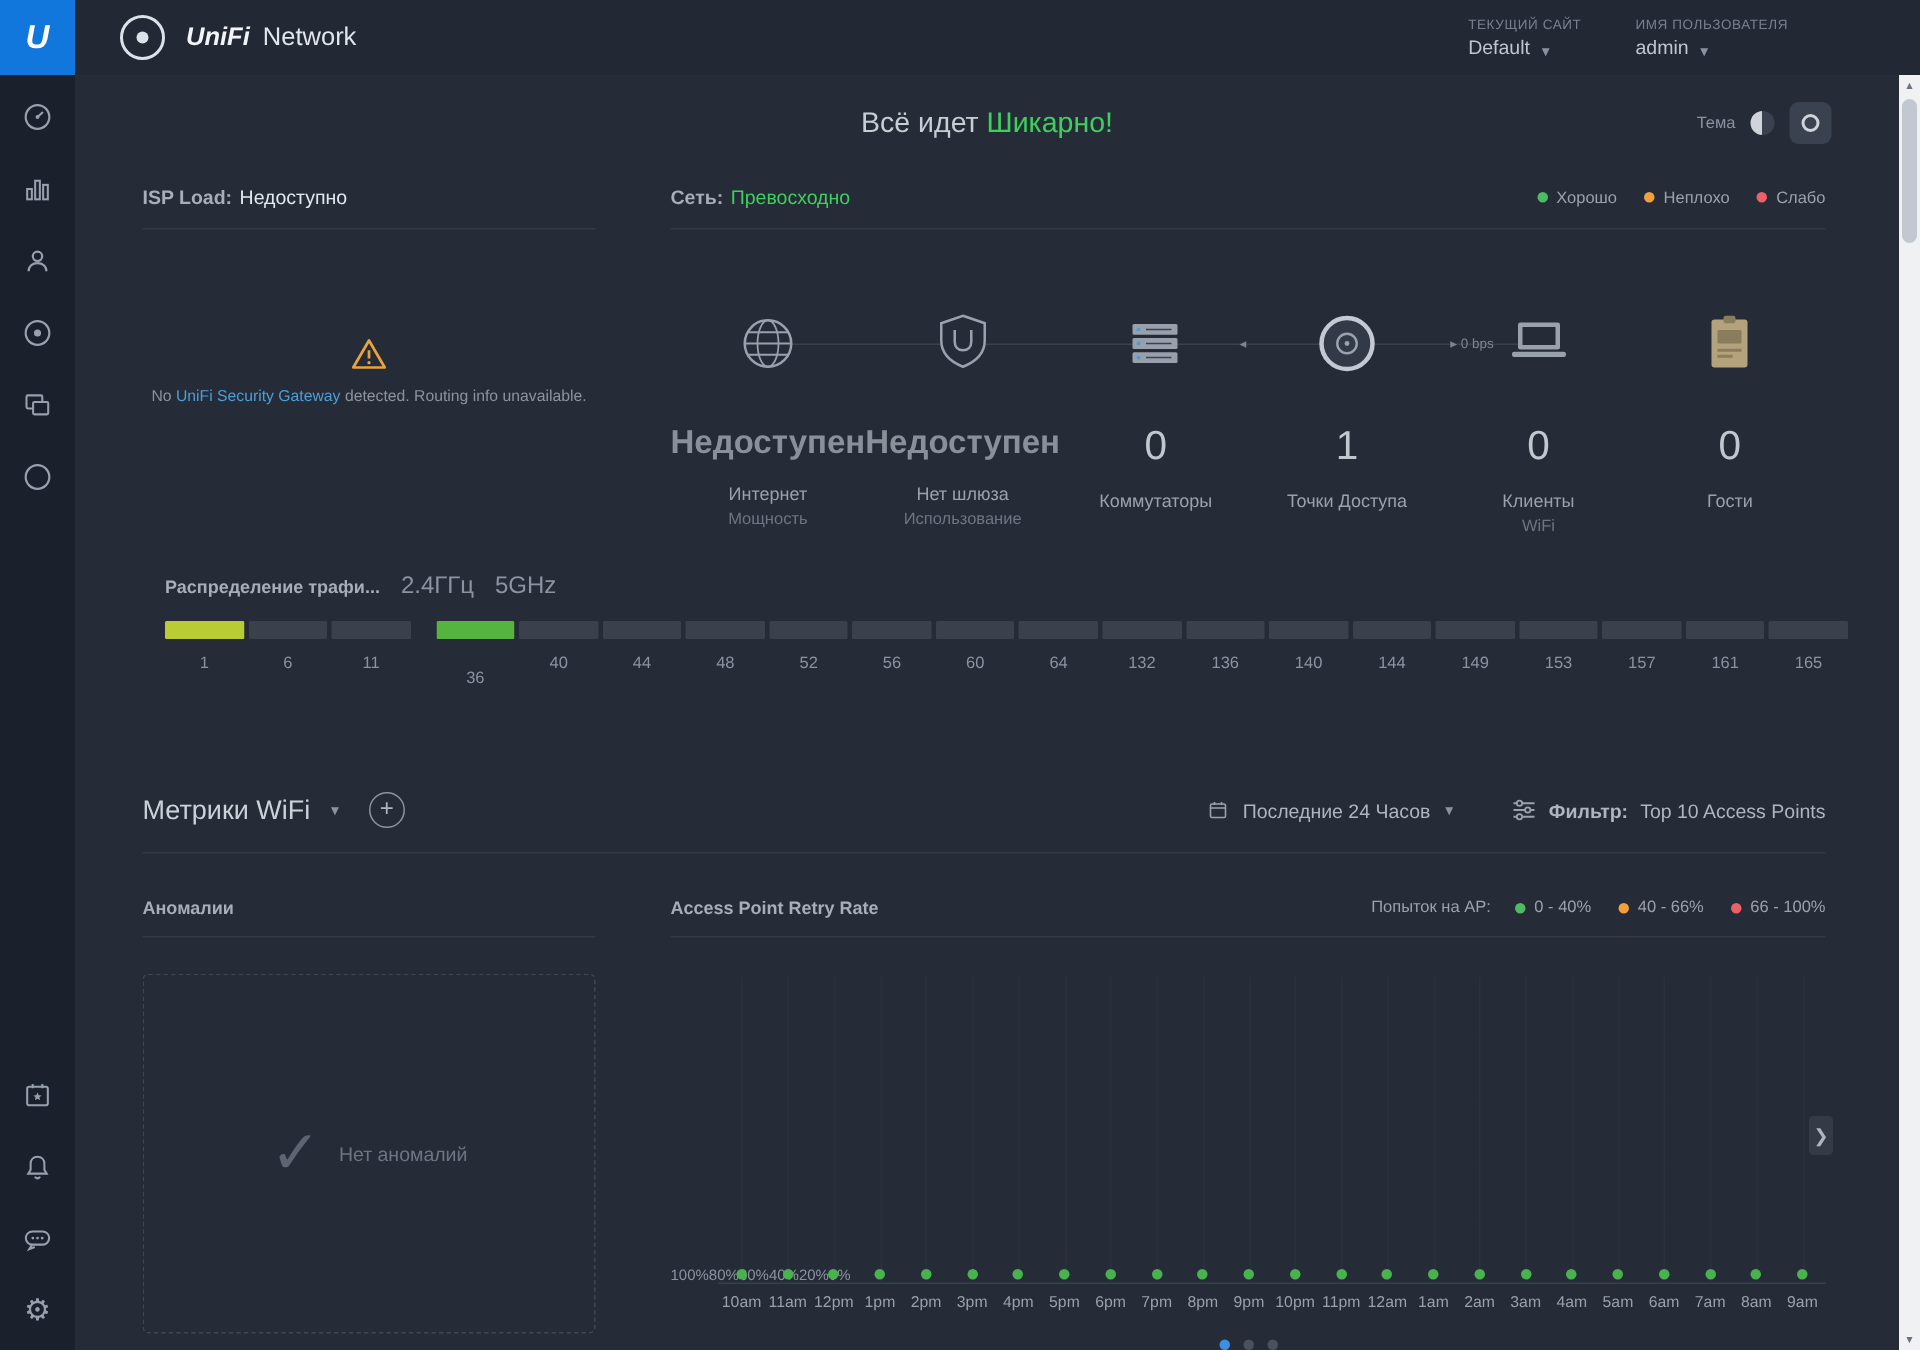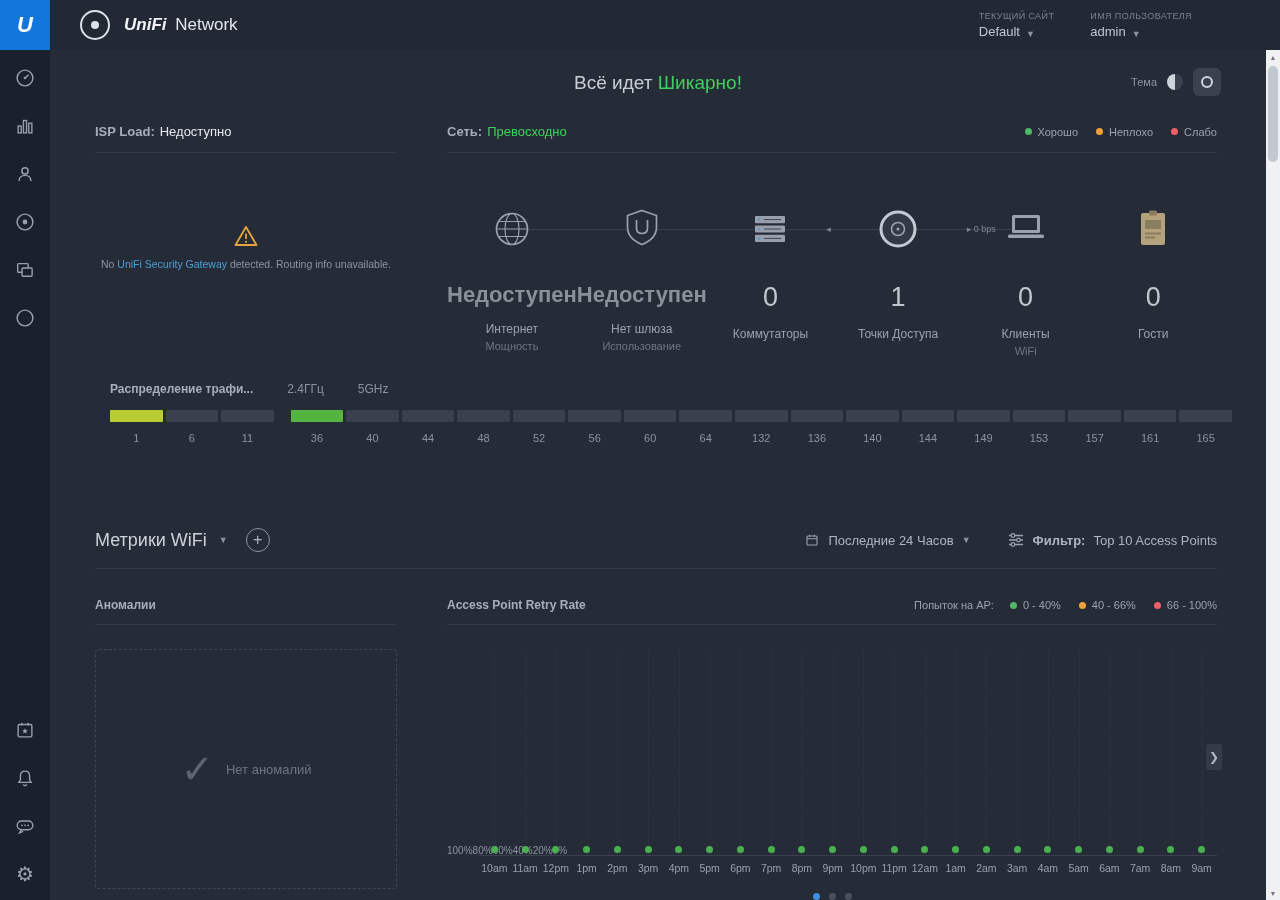--- a/index.html
+++ b/index.html
@@ -66,24 +66,24 @@
   .node-label { margin-top:14px; font-size:12px; color:#9ba1ac; }
   .node-sub { margin-top:4px; font-size:11px; color:#6e7582; min-height:12px; }
   .tp-arrow { position:absolute; top:28px; font-size:9px; color:#7d8592; white-space:nowrap; z-index:3; }
   .tp-arrow.left { left:-8px; }
   .tp-arrow.right { right:-34px; }
 
   
   .traffic { position:absolute; top:332px; left:60px; width:1122px; }
   .traffic-head { display:flex; align-items:baseline; gap:14px; }
   .traffic-head .tt { font-size:12px; font-weight:bold; color:#a7aeb9; }
-  .traffic-head .band { font-size:12px; color:#8b93a0;margin-left:20px; }
+  .traffic-head .band { font-size:16px; color:#8b93a0; }
   .ch-row { display:flex; gap:3px; margin-top:14px; }
   .ch-seg { flex:1; display:flex; flex-direction:column; }
-  .ch-seg:nth-child(4) { margin-left:14px; }
+  .ch-seg:nth-child(4) { margin-left:14px;gap:10px; }
   .ch-bar { height:12px; background:#3a414c; border-radius:1px; overflow:hidden; }
   .ch-fill { height:100%; width:0; background:var(--c,transparent); }
   .ch-seg.filled .ch-fill { width:100%; }
   .ch-num { margin-top:10px; text-align:center; font-size:11px; color:#8b93a0; }
 
   
   .metrics-bar { position:absolute; top:478px; left:45px; width:1122px; display:flex; justify-content:space-between; align-items:center; border-bottom:1px solid #343b46; padding-bottom:16px; }
   .metrics-left { display:flex; align-items:center; gap:12px; }
   .metrics-title { font-size:18px; color:#ccd1d9; }
   .plus-btn { width:24px; height:24px; border:1.5px solid #8b93a0; border-radius:50%; color:#aeb5c0; font-size:16px; line-height:21px; text-align:center; cursor:pointer; margin-left:6px; }

